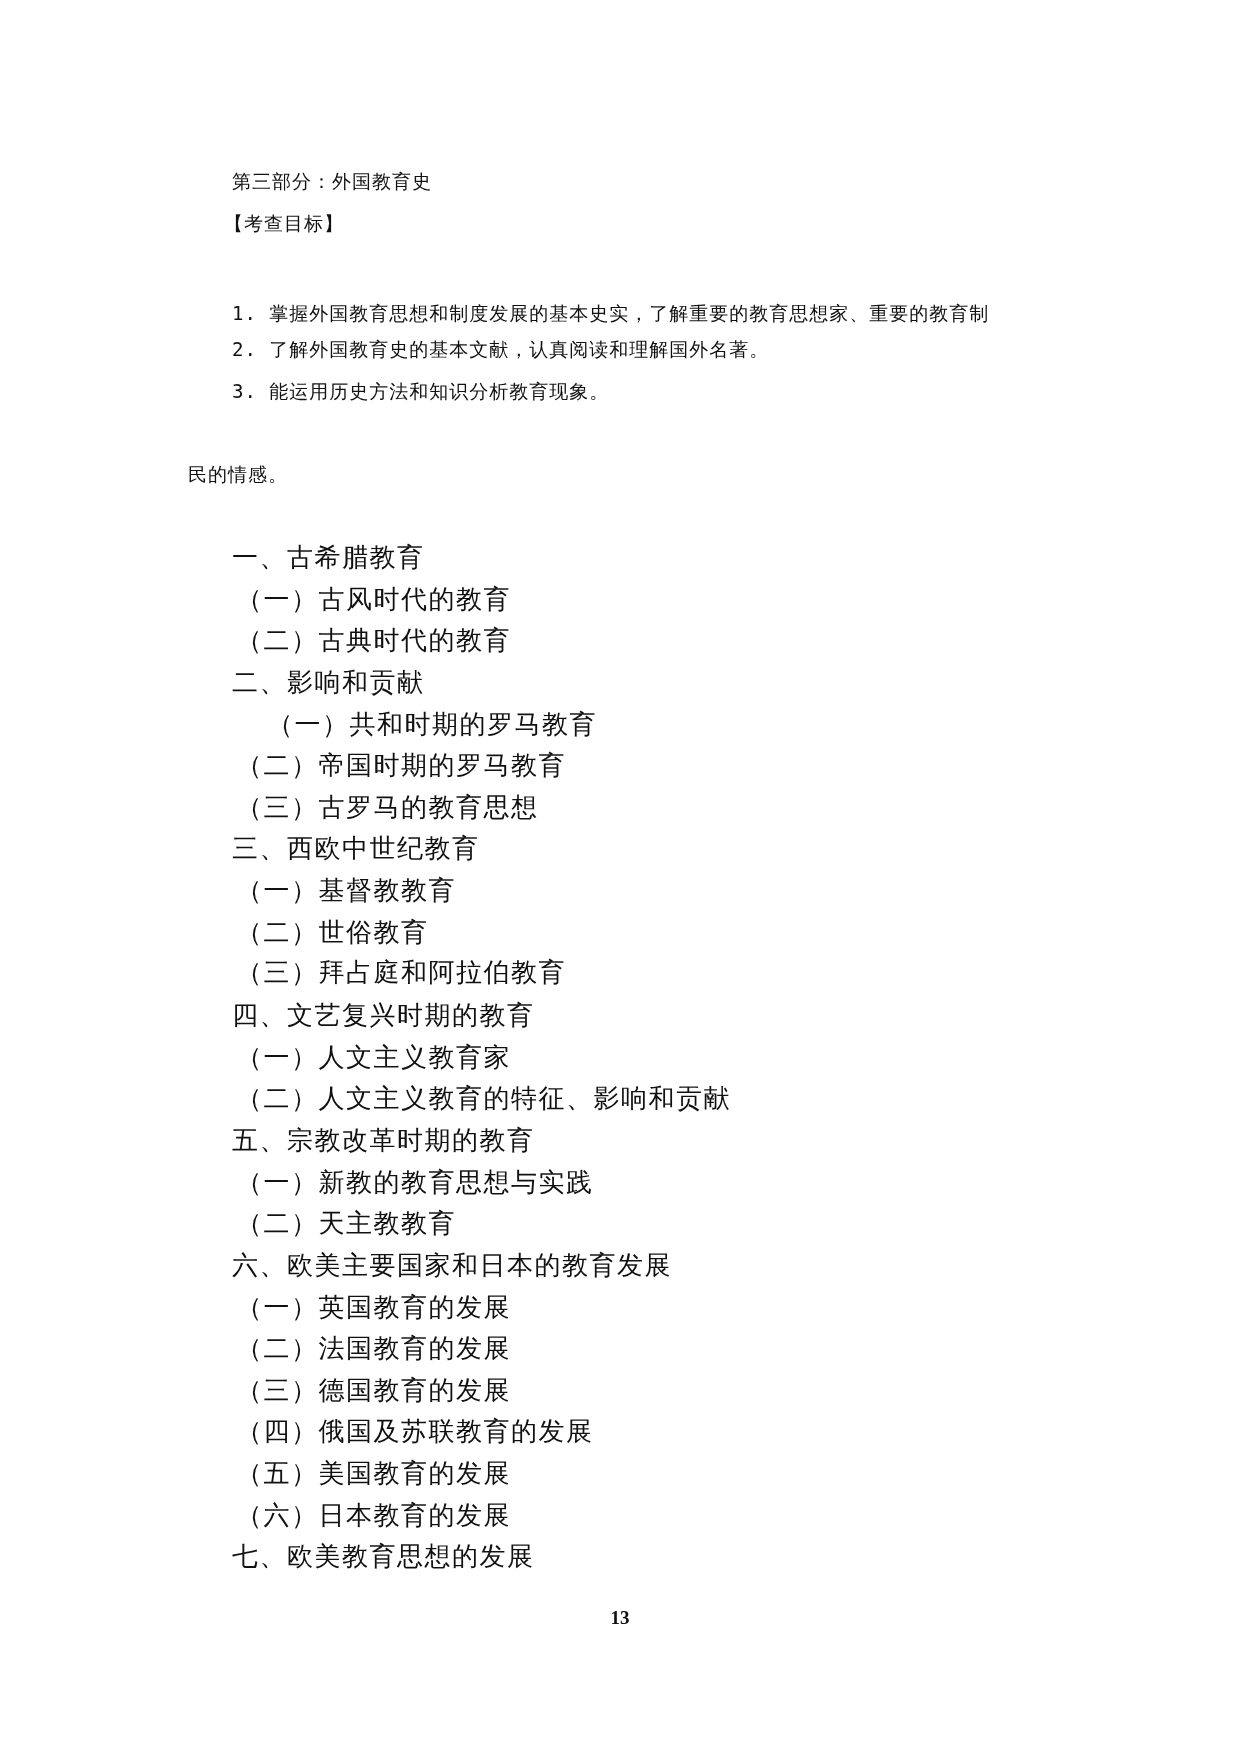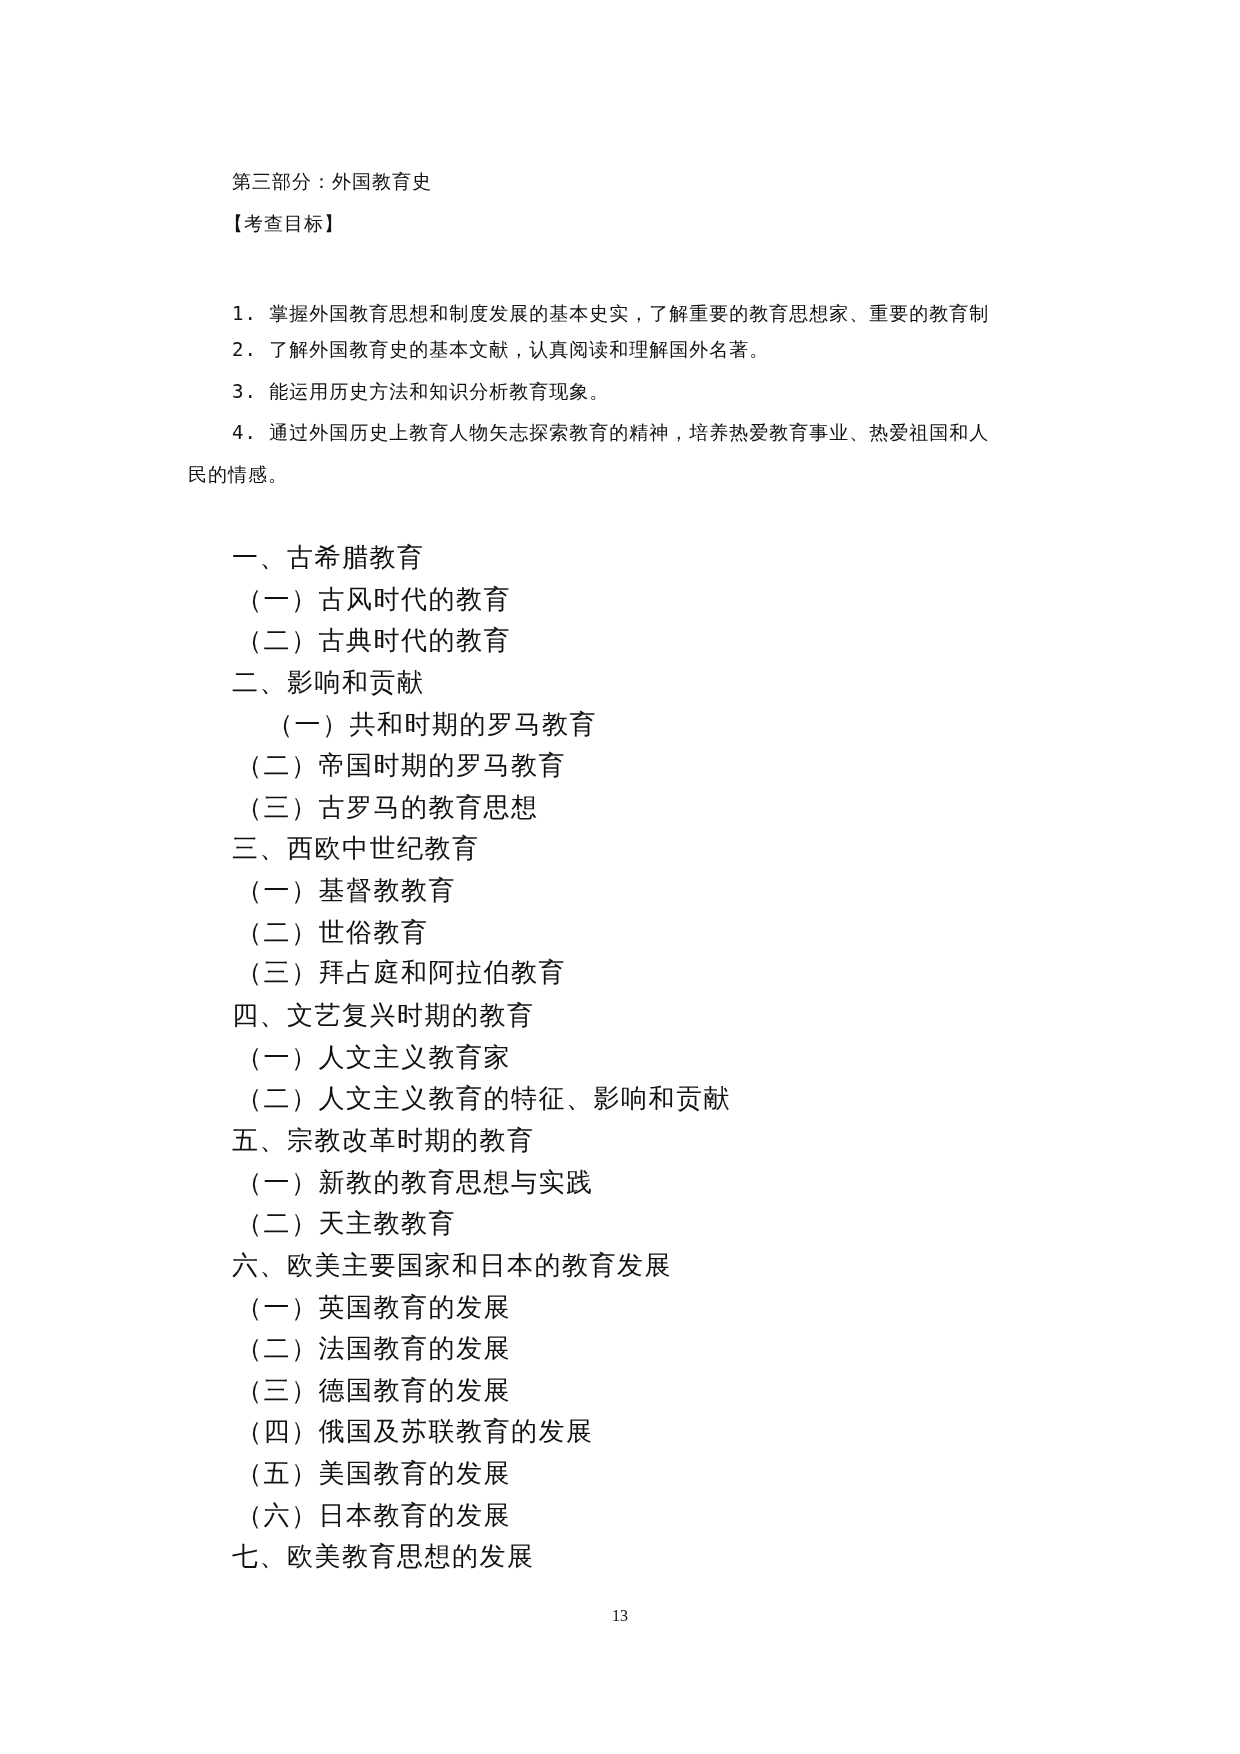--- a/index.html
+++ b/index.html
@@ -38,39 +38,39 @@
       font-size: 26px;
       letter-spacing: 1.5px;
     }
     .page-number {
       position: absolute;
       left: 0;
       width: 1240px;
       top: 1600px;
       text-align: center;
       font-family: "Liberation Serif", serif;
-      font-size: 16px;
+      font-size: 19px;
+      font-weight: bold;
     }
   </style>
 </head>
 <body>
 
 <div class="page">
 
   <div class="line intro" style="left:232px; top:162px;">第三部分：外国教育史</div>
 
   <div class="line intro" style="left:224px; top:204px;">【考查目标】</div>
 
   <div class="line intro" style="left:232px; top:248px;margin-top:46px;">1. 掌握外国教育思想和制度发展的基本史实，了解重要的教育思想家、重要的教育制</div>
 
   <div class="line intro" style="left:232px; top:330px;">2. 了解外国教育史的基本文献，认真阅读和理解国外名著。</div>
 
   <div class="line intro" style="left:232px; top:372px;">3. 能运用历史方法和知识分析教育现象。</div>
 
-  <div class="line intro" style="left:232px; top:413px;">4. 通过外国历史上教育人物矢志探索教育的精神，培养热爱教育事业、热爱祖国和人</div>
   <div class="line intro" style="left:188px; top:455px;">民的情感。</div>
 
   <div class="line outline" style="left:232px; top:538px;">一、古希腊教育</div>
   <div class="line outline" style="left:236px; top:580px;">（一）古风时代的教育</div>
   <div class="line outline" style="left:236px; top:621px;">（二）古典时代的教育</div>
   <div class="line outline" style="left:232px; top:663px;">二、影响和贡献</div>
   <div class="line outline" style="left:236px; top:705px;margin-left:31px;">（一）共和时期的罗马教育</div>
   <div class="line outline" style="left:236px; top:746px;">（二）帝国时期的罗马教育</div>
   <div class="line outline" style="left:236px; top:788px;">（三）古罗马的教育思想</div>
   <div class="line outline" style="left:232px; top:829px;">三、西欧中世纪教育</div>

